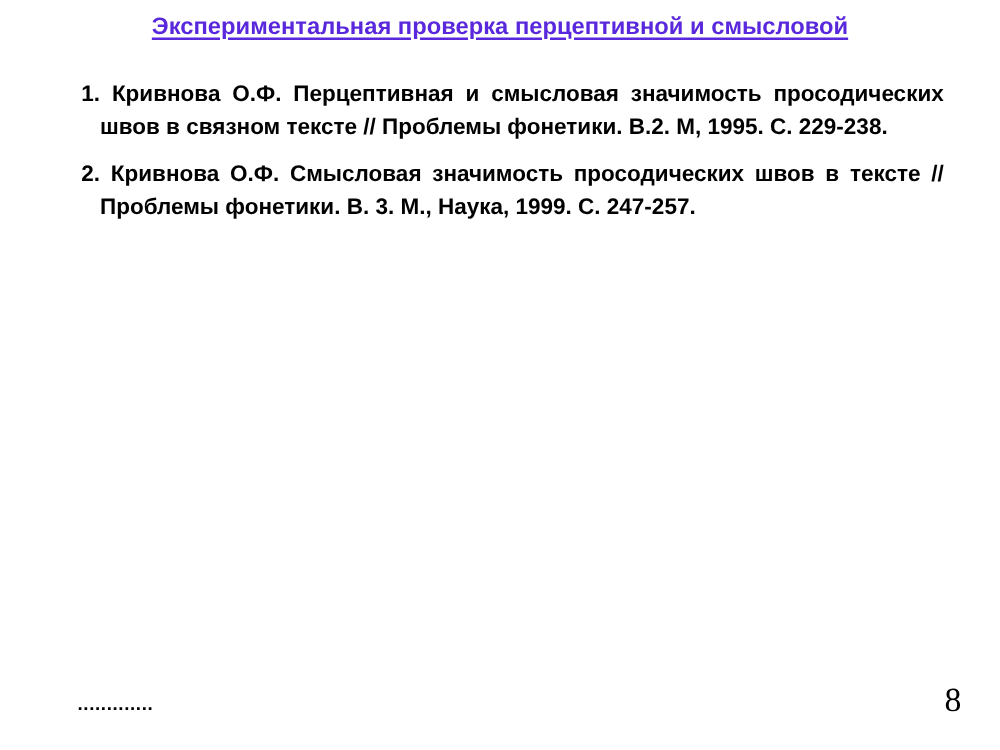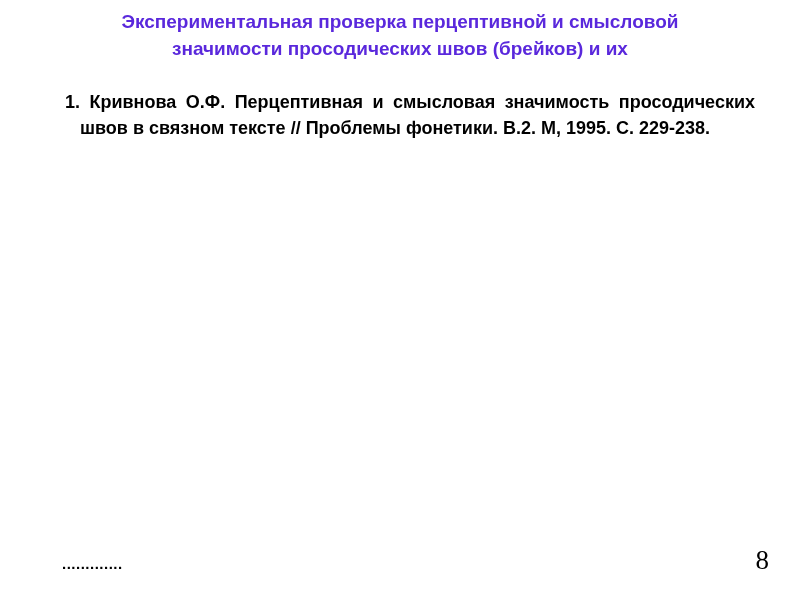--- a/index.html
+++ b/index.html
@@ -17,20 +17,21 @@
   }
   .slide-title {
     margin: 8px 58px 0 58px;
     text-align: center;
     font-size: 19px;
     line-height: 27px;
     font-weight: bold;
     color: #5A28DC;
   }
   .slide-title .title-line {
+    text-decoration: underline;
     text-decoration-thickness: 2px;
     text-underline-offset: 3px;
   }
   .references {
     margin: 27px 45px 16px 65px;
   }
   .references p {
     margin: 0 0 12px 0;
     padding-left: 15px;
     text-indent: -15px;
@@ -59,24 +60,24 @@
     color: #000000;
   }
 </style>
 </head>
 <body>
 
 <div class="slide">
 
   <div class="slide-title">
     <span class="title-line" style="display:block">Экспериментальная проверка перцептивной и смысловой</span>
-    <span class="title-line" style="display:block">значимости просодических швов (брейков) и их</span>
   </div>
 
   <div class="references">
     <p>1. Кривнова О.Ф. Перцептивная и  смысловая значимость просодических швов  в связном тексте  // Проблемы фонетики. В.2. М, 1995.  С. 229-238.</p>
+    <p>2.  Кривнова О.Ф. Смысловая значимость просодических швов в тексте // Проблемы фонетики. В. 3. М., Наука, 1999. С. 247-257.</p>
   </div>
 
   <div class="footer-dots">.............</div>
 
   <div class="page-number">8</div>
 
 </div>
 
 </body></html>

